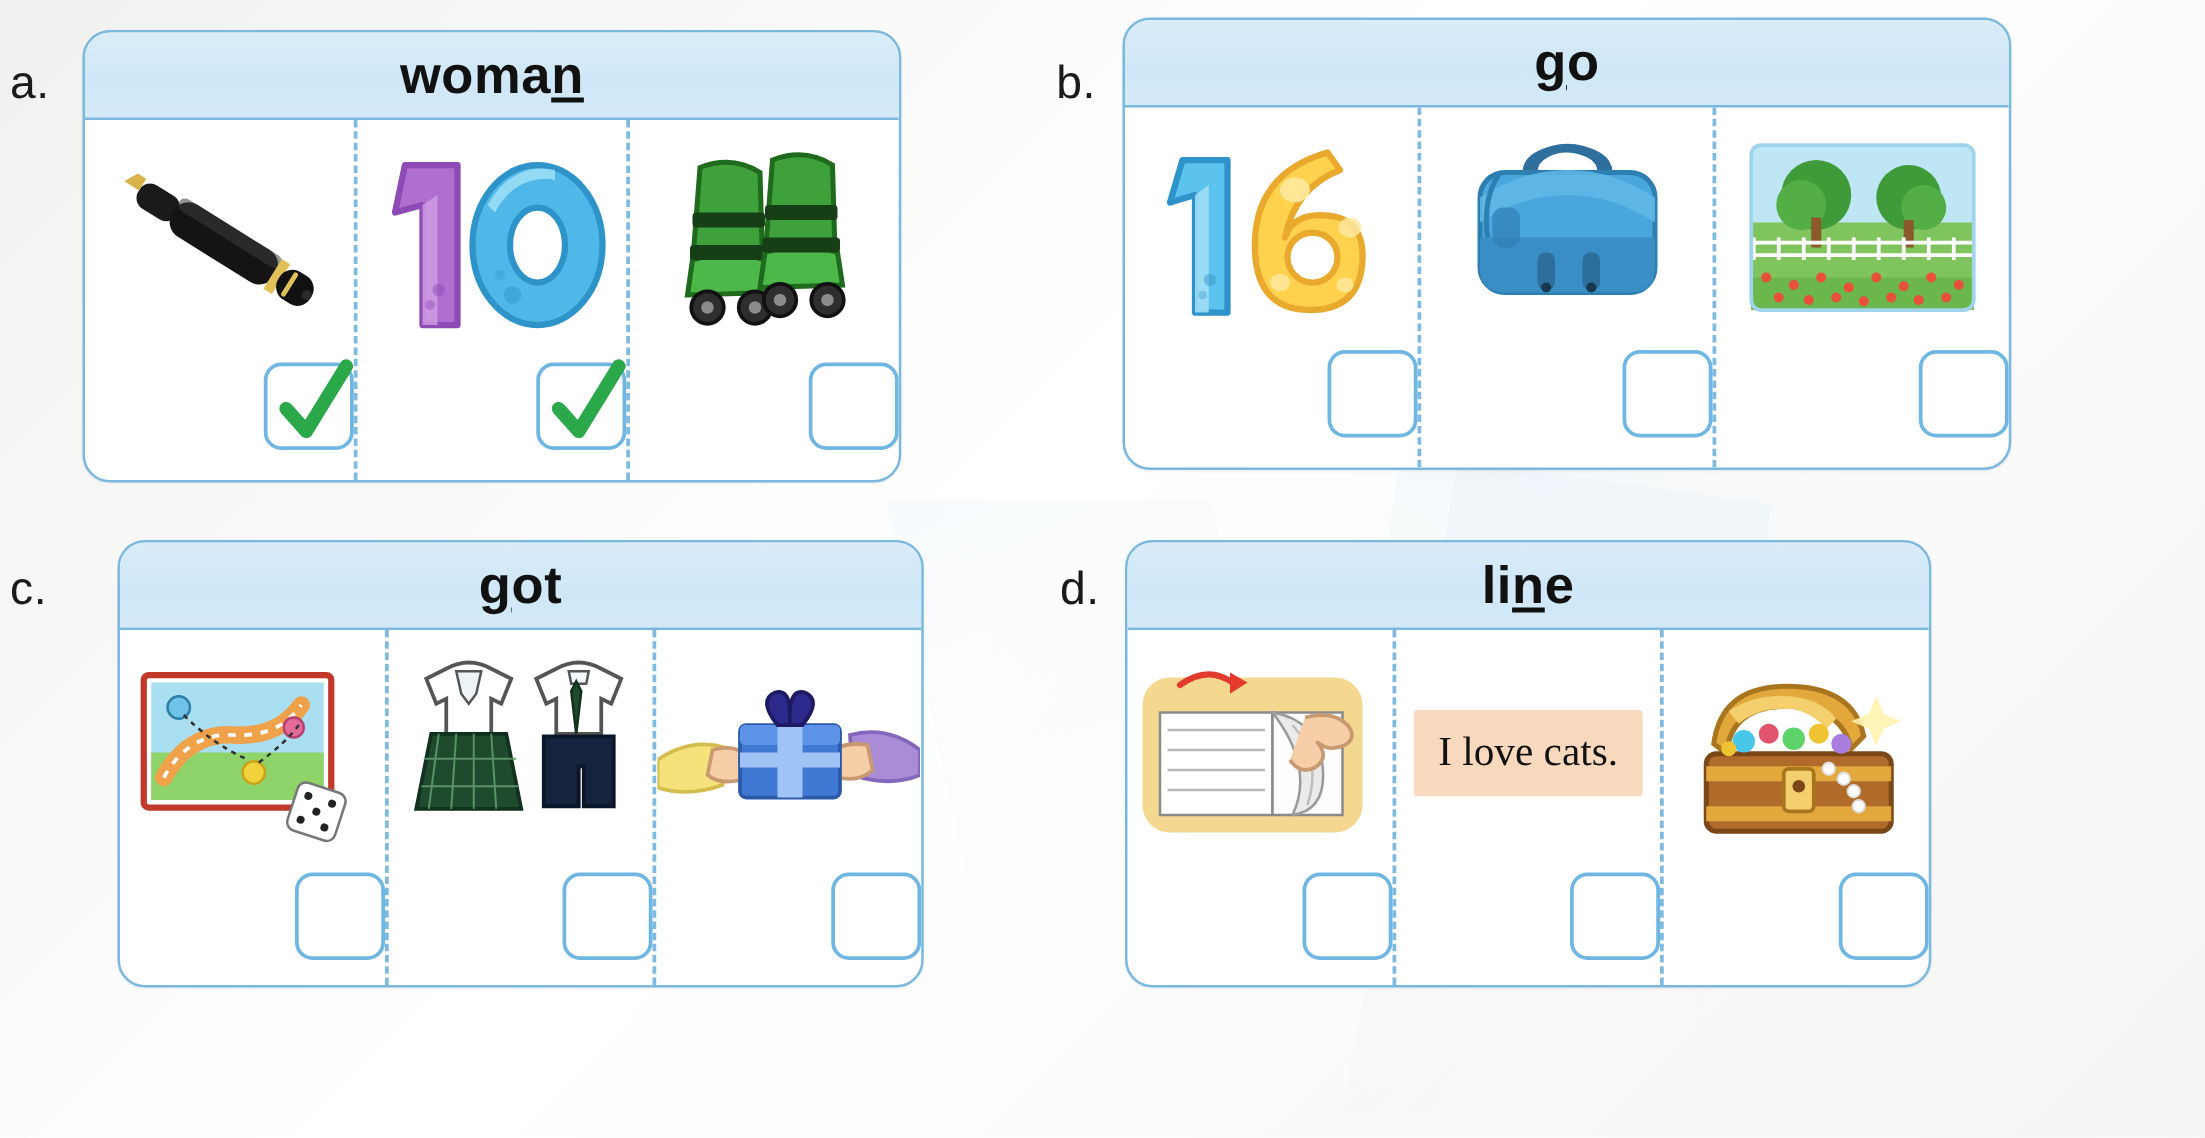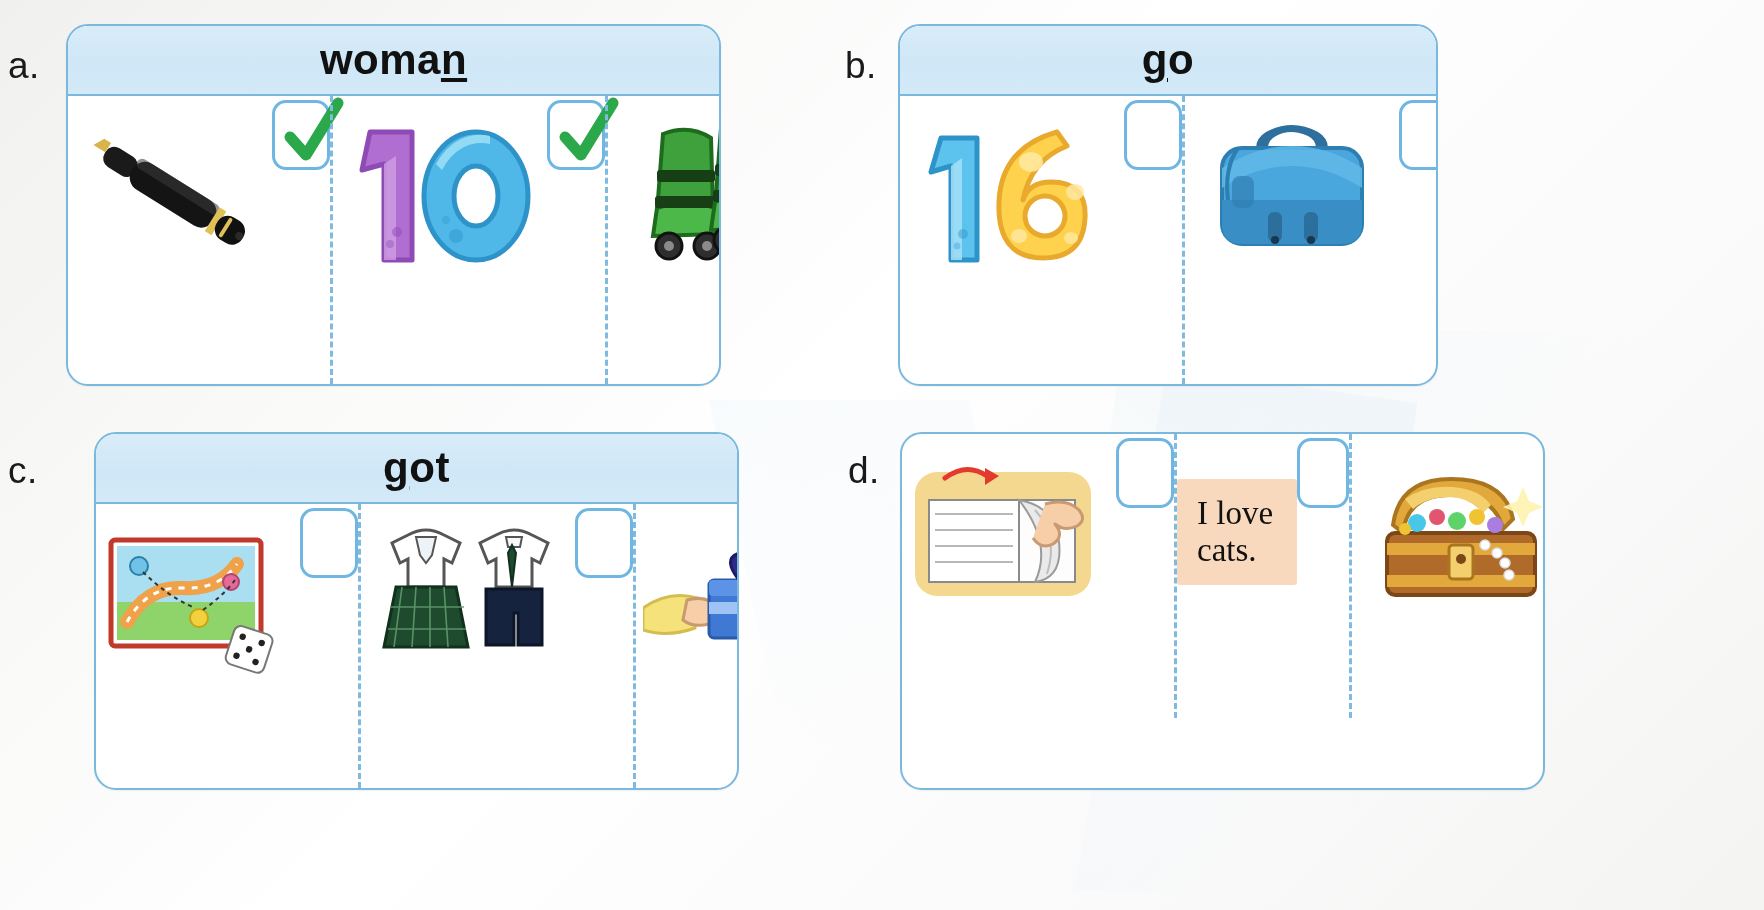--- a/index.html
+++ b/index.html
@@ -61,22 +61,22 @@
     line-height: 1;
     font-family: "Liberation Sans", sans-serif;
   }
   .head-word u { text-decoration: underline; text-underline-offset: 4px; text-decoration-thickness: 4px; }
 
   .cells { display: flex; height: calc(100% - 70px); }
   .cell {
     flex: 1 1 0;
     position: relative;
     display: flex;
-    flex-direction: row;
-    align-items: flex-start;
+    flex-direction: column;
+    align-items: flex-end;
     justify-content: flex-start;
   }
   .cell + .cell { border-left: 3px dashed #7fbbe0; }
 
   .pic {
     height: 190px;
     width: 100%;
     display: flex;
     align-items: center;
     justify-content: center;
@@ -185,21 +185,21 @@
           </div>
           <div class="box"></div>
         </div>
 
       </div>
     </div>
   </div>
 
   <div class="panel">
     <div class="label" style="left:845px; top:45px;">b.</div>
-    <div class="card" style="left:898px; top:24px; width:540px; height:362px;">
+    <div class="card" style="left:898px; top:14px; width:711px; height:362px;">
       <div class="card-head">
         <div class="head-word"><span></span><u>g</u><span>o</span></div>
       </div>
       <div class="cells">
 
         <div class="cell">
           <div class="pic">
             <svg width="210" height="180" viewBox="0 0 210 180" aria-hidden="true">
               <path d="M34 34 L70 34 L70 156 L44 156 L44 62 L24 68 Z" fill="#5cc2ee" stroke="#2e93c9" stroke-width="5" stroke-linejoin="round"></path>
               <path d="M44 62 L44 156 L55 156 L55 54 Z" fill="#a5e1f7" opacity=".85"></path>
@@ -367,20 +367,23 @@
           <div class="box"></div>
         </div>
 
       </div>
     </div>
   </div>
 
   <div class="panel">
     <div class="label" style="left:848px; top:450px;">d.</div>
     <div class="card" style="left:900px; top:432px; width:645px; height:358px;">
+      <div class="card-head">
+        <div class="head-word"><span>li</span><u>n</u><span>e</span></div>
+      </div>
       <div class="cells">
 
         <div class="cell">
           <div class="pic">
             <svg width="200" height="160" viewBox="0 0 200 160" aria-hidden="true">
               <rect x="6" y="20" width="176" height="124" rx="22" fill="#f5d88f"></rect>
               <path d="M20 48 h90 v82 H20 z" fill="#ffffff" stroke="#8a8a8a" stroke-width="2"></path>
               <path d="M110 48 h56 v82 h-56 z" fill="#fdfdfd" stroke="#8a8a8a" stroke-width="2"></path>
               <g stroke="#b8b8b8" stroke-width="2">
                 <line x1="26" y1="62" x2="104" y2="62"></line>

